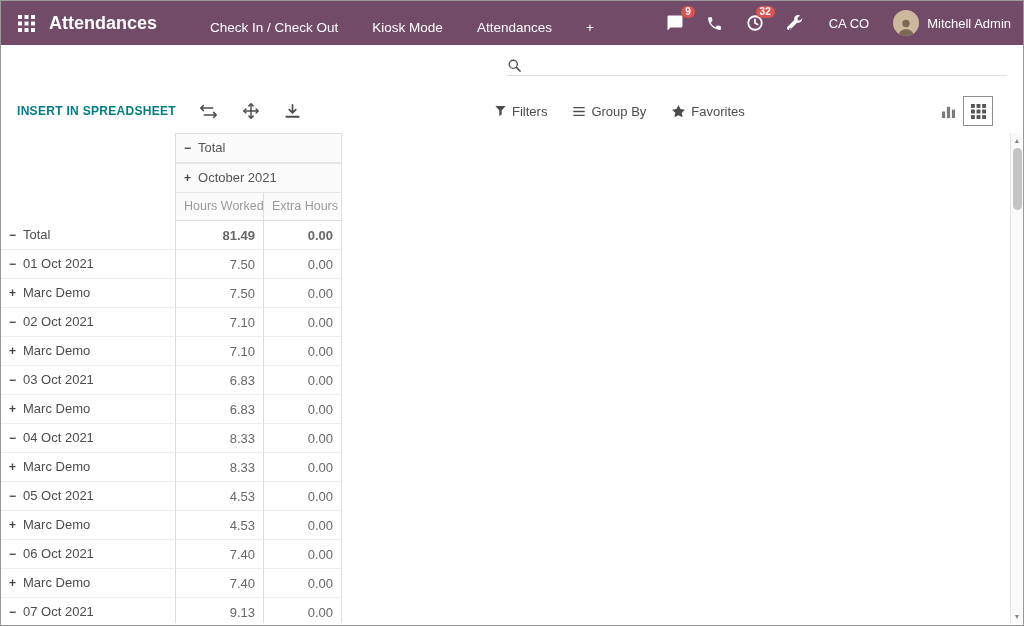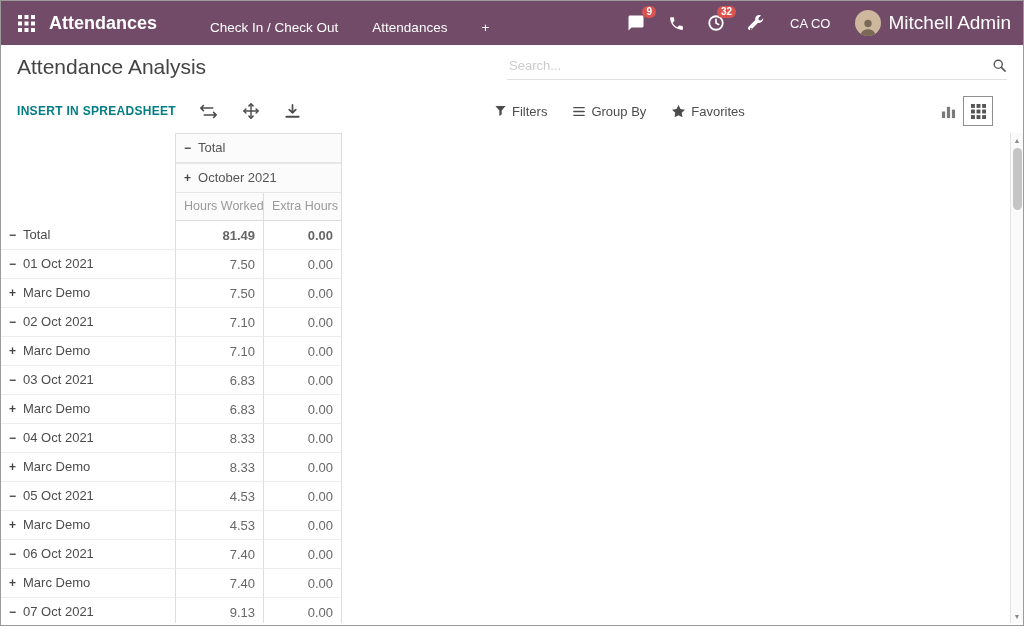--- a/index.html
+++ b/index.html
@@ -30,21 +30,21 @@
   .systray { margin-left: auto; display: flex; align-items: center; gap: 20px; }
   .tray-icon { position: relative; width: 20px; height: 20px; display:flex; align-items:center; justify-content:center; cursor:pointer; }
   .badge {
     position: absolute; top: -7px; right: -10px;
     background: #d9534f; color: #fff; font-size: 10px; line-height: 12px;
     padding: 0 4px; border-radius: 8px; font-weight: 700;
   }
   .company { font-size: 13px; cursor: pointer; padding: 0 4px; }
   .user-menu { display: flex; align-items: center; gap: 8px; cursor: pointer; }
   .avatar { width: 26px; height: 26px; border-radius: 50%; background: #cdb89e; overflow: hidden; display:flex; align-items:flex-end; justify-content:center; }
-  .user-name { font-size: 19px; }
+  .user-name { font-size: 13px; }
   
   .bc-row { height: 44px; display: flex; align-items: center; padding: 0 16px; background: #fff; }
   .page-title { font-size: 21px; font-weight: 400; color: #444; }
   .search-box { margin-left: auto; width: 500px; display: flex; align-items: center; border-bottom: 1px solid #e0e0e0; padding-bottom: 2px; }
   .search-box input {
     flex: 1; border: none; outline: none; font-size: 13px; color: #555;
     font-family: "Liberation Sans", sans-serif; background: transparent; padding: 4px 2px;
   }
   .search-box input::placeholder { color: #ccc; }
   
@@ -108,20 +108,21 @@
           <rect x="13" y="6.5" width="4" height="4"></rect>
         <rect x="0" y="13" width="4" height="4"></rect>
           <rect x="6.5" y="13" width="4" height="4"></rect>
           <rect x="13" y="13" width="4" height="4"></rect>
       </g>
     </svg>
   </div>
   <div class="app-name">Attendances</div>
   <nav class="top-nav">
     <div class="nav-item">Check In / Check Out</div>
+    <div class="nav-item">Kiosk Mode</div>
     <div class="nav-item">Attendances</div>
     <div class="nav-item">+</div>
   </nav>
   <div class="systray">
     <div class="tray-icon">
       <svg width="18" height="18" viewBox="0 0 24 24">
         <path fill="#ffffff" d="M20 2H4c-1.1 0-2 .9-2 2v18l4-4h14c1.1 0 2-.9 2-2V4c0-1.1-.9-2-2-2z"></path>
       </svg>
       <span class="badge">9</span>
     </div>
@@ -149,23 +150,21 @@
           <circle cx="12" cy="9" r="4.4" fill="#7a6a55"></circle>
           <path d="M3 24c0-5 4-8.2 9-8.2s9 3.2 9 8.2z" fill="#7a6a55"></path>
         </svg>
       </div>
       <span class="user-name">Mitchell Admin</span>
     </div>
   </div>
 </header>
 
 <div class="bc-row">
-  <h1 class="page-title">Attendance Analysis</h1>
   <div class="search-box">
-    <input type="text" placeholder="Search..." style="">
     <svg width="15" height="15" viewBox="0 0 24 24">
       <circle cx="10" cy="10" r="6.5" fill="none" stroke="#555" stroke-width="2.2"></circle>
       <path d="M15 15l6 6" stroke="#555" stroke-width="2.4" stroke-linecap="round"></path>
     </svg>
   </div>
 </div>
 
 <div class="cp-row">
   <div class="cp-left">
     <button class="btn-insert">INSERT IN SPREADSHEET</button>

